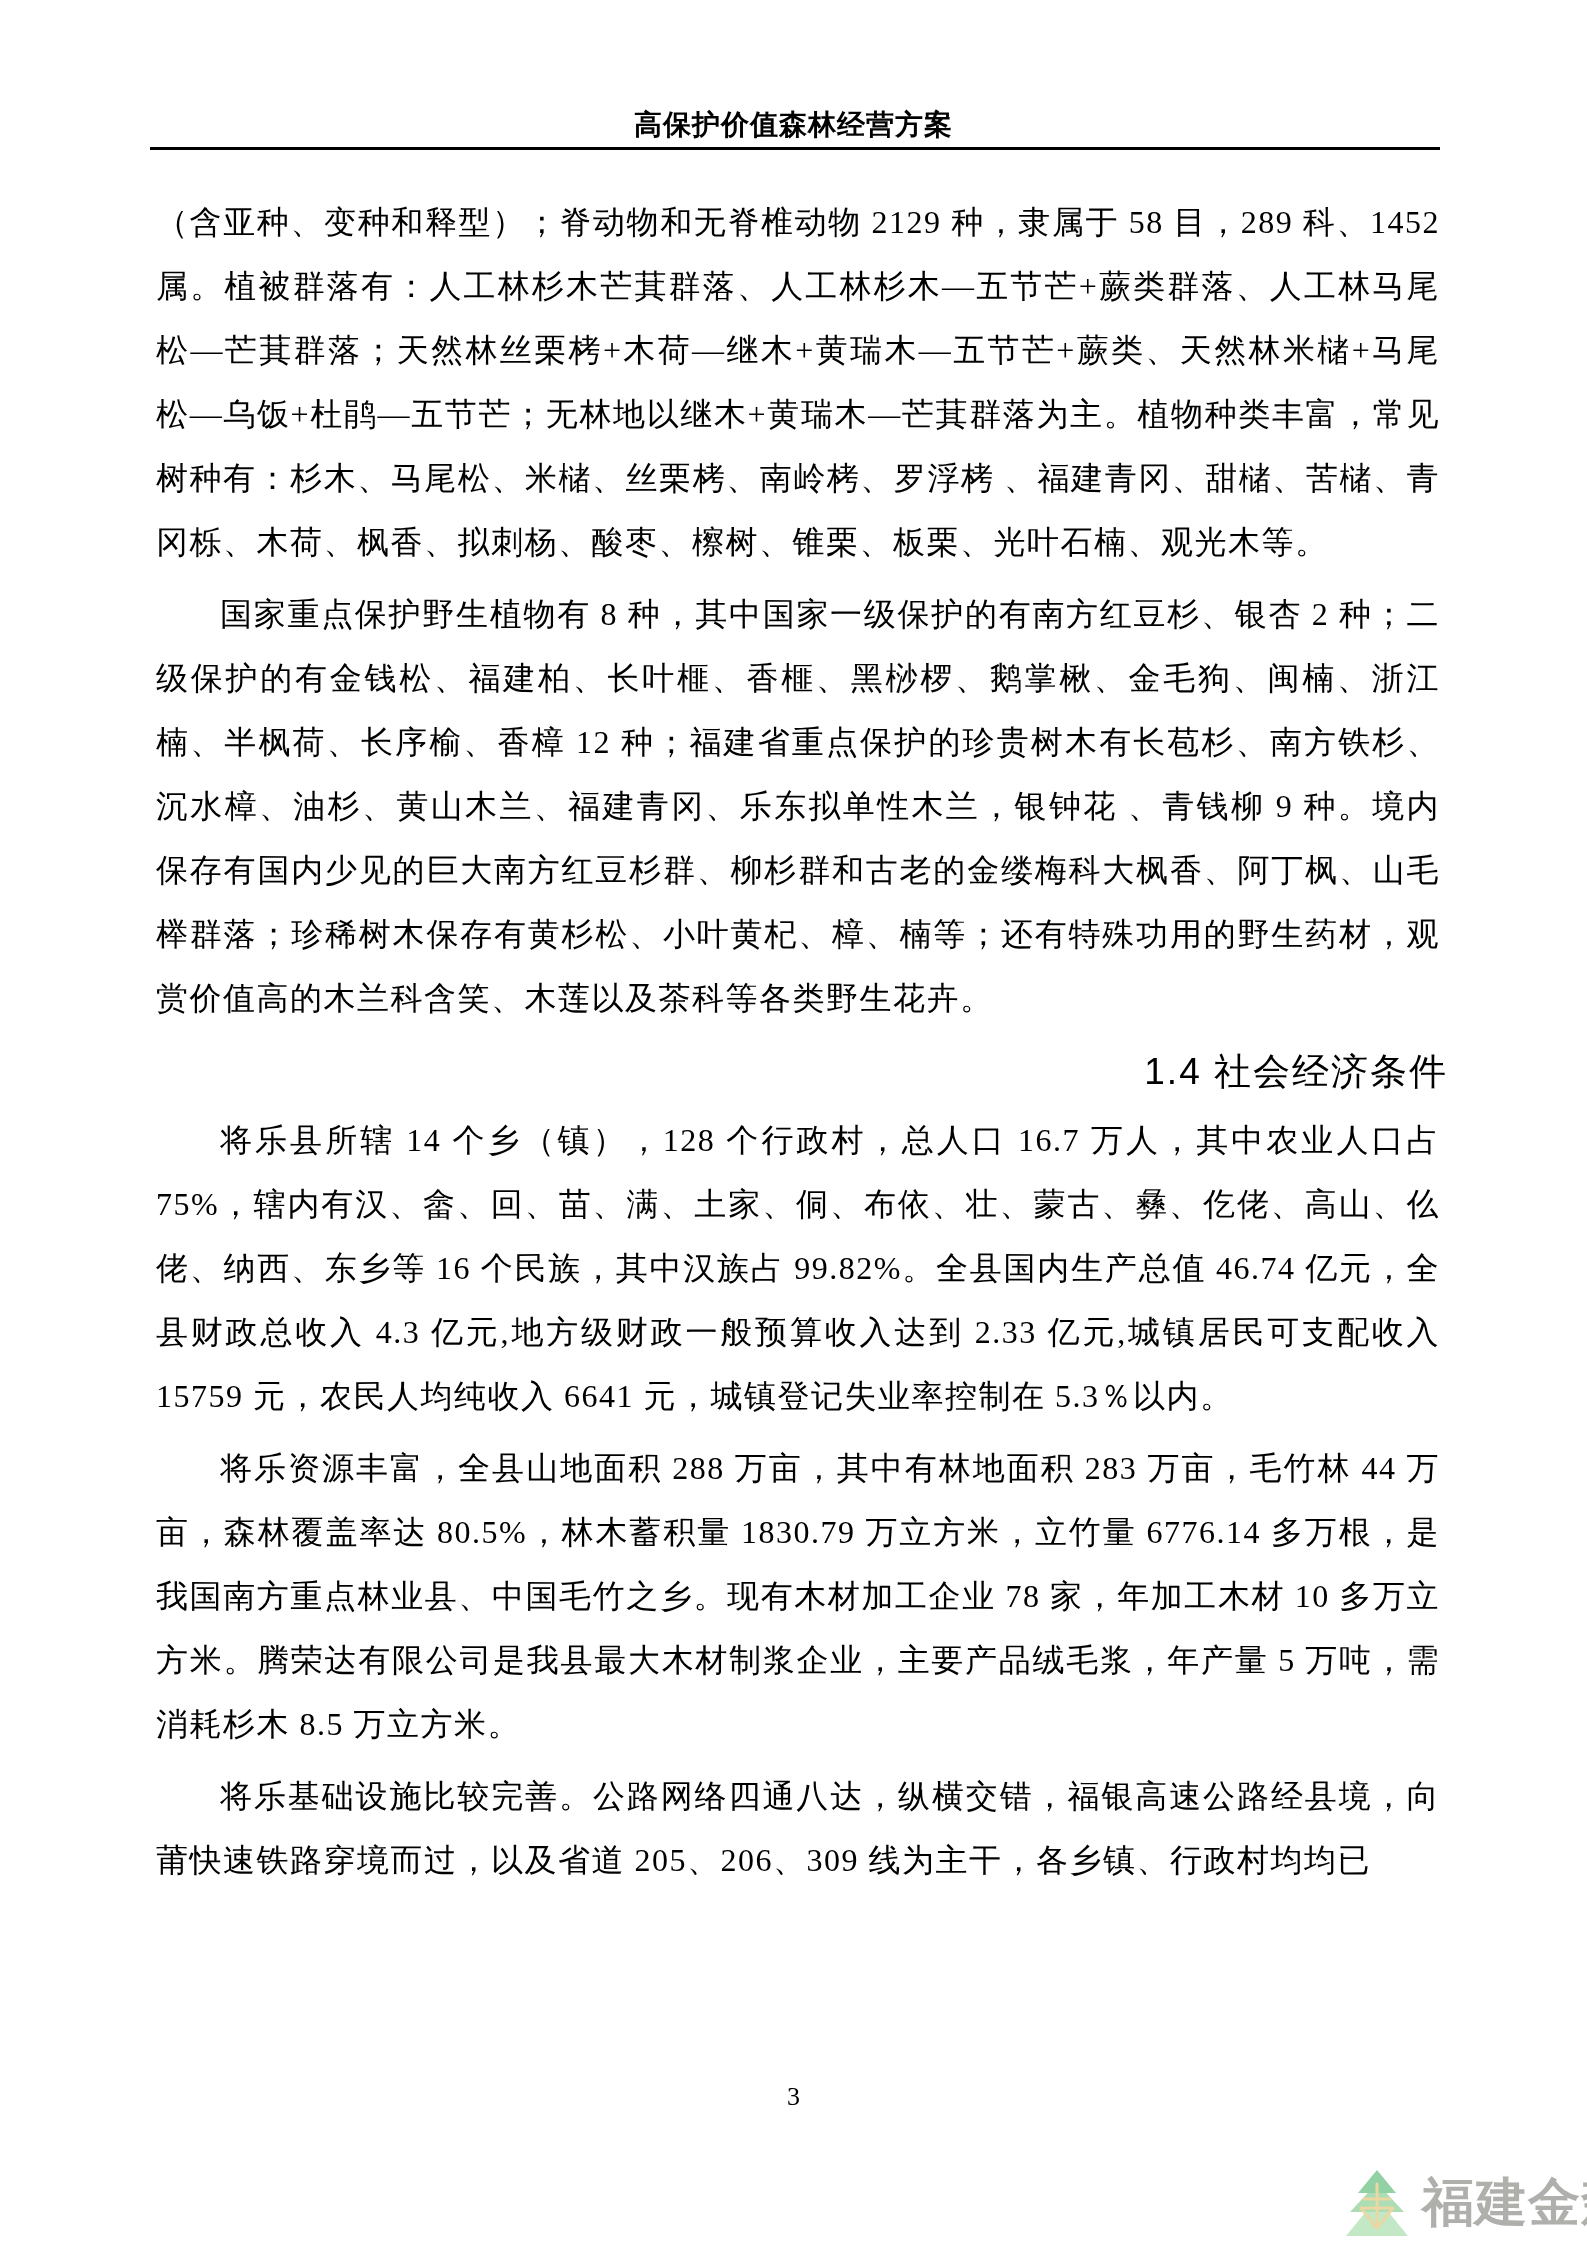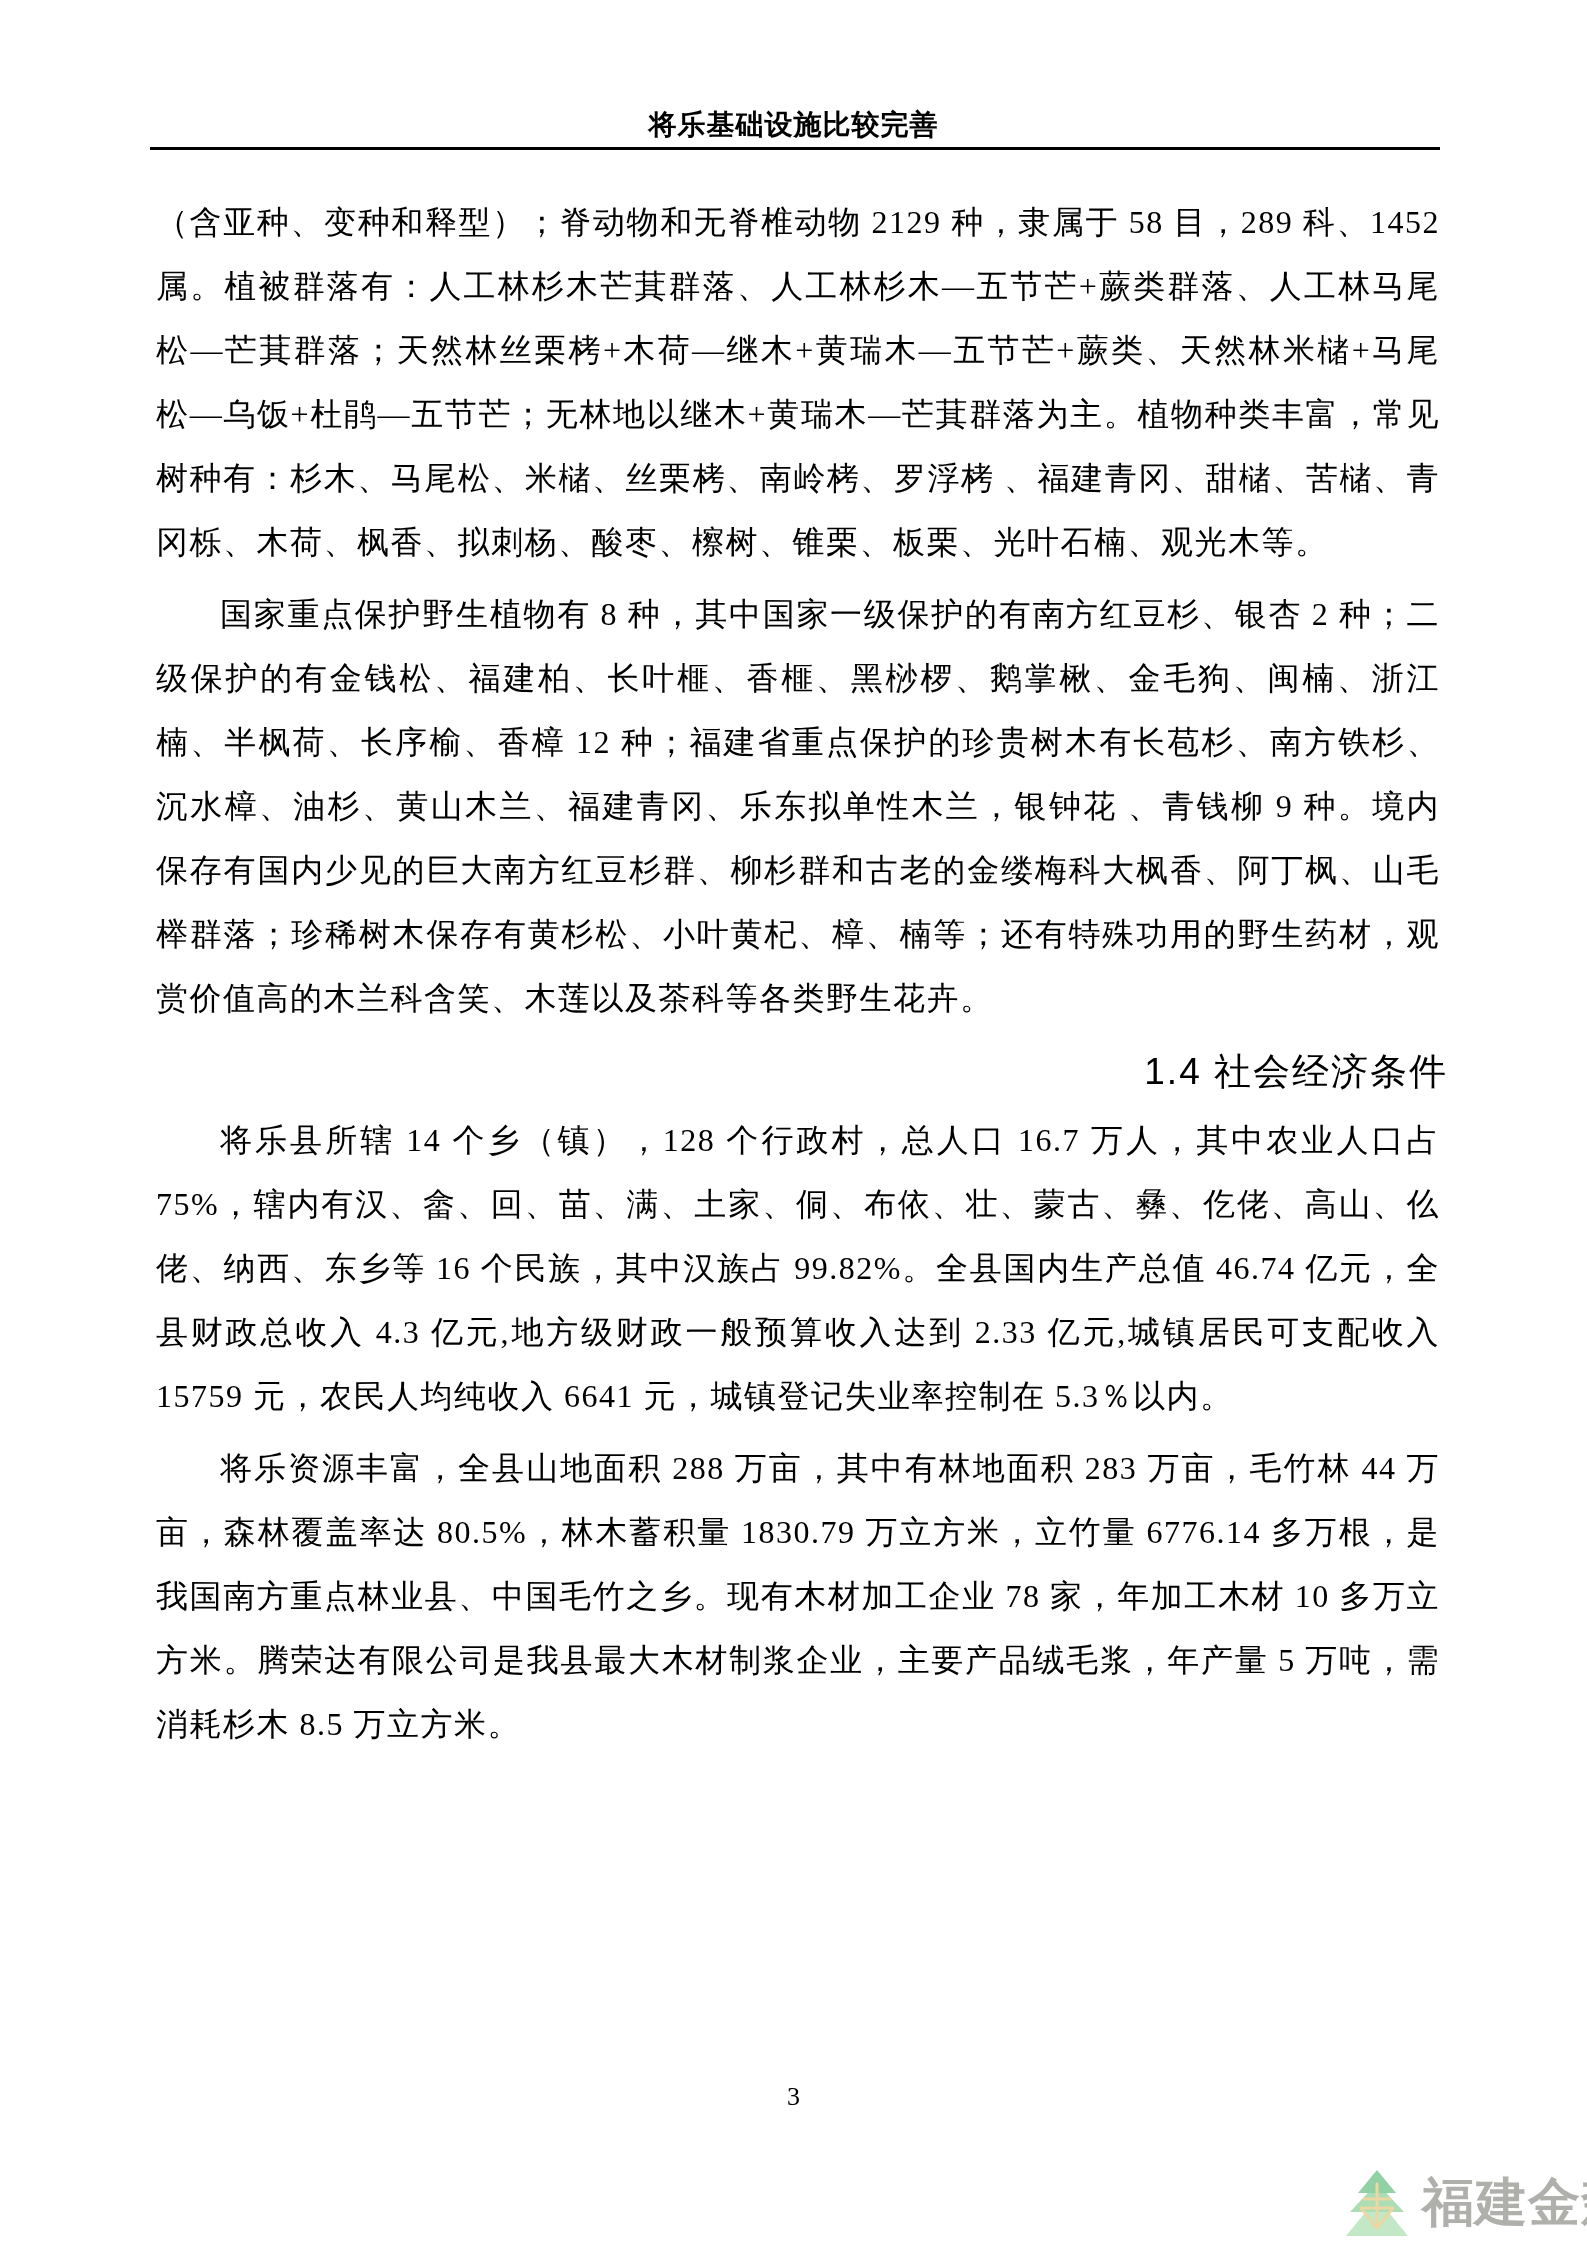--- a/index.html
+++ b/index.html
@@ -54,32 +54,33 @@
     letter-spacing:1px;
     white-space:nowrap;
   }
   .tree-icon-box { width:66px; height:70px; }
 </style>
 </head>
 <body>
 
 <div class="page">
 
-  <div class="header-title">将乐基础设施比较完善</div>
+  <div class="header-title">高保护价值森林经营方案</div>
 
   <div class="header-rule"></div>
 
   <div class="content">
     <p class="no-indent">（含亚种、变种和释型）；脊动物和无脊椎动物 2129 种，隶属于 58 目，289 科、1452 属。植被群落有：人工林杉木芒萁群落、人工林杉木—五节芒+蕨类群落、人工林马尾松—芒萁群落；天然林丝栗栲+木荷—继木+黄瑞木—五节芒+蕨类、天然林米槠+马尾松—乌饭+杜鹃—五节芒；无林地以继木+黄瑞木—芒萁群落为主。植物种类丰富，常见树种有：杉木、马尾松、米槠、丝栗栲、南岭栲、罗浮栲 、福建青冈、甜槠、苦槠、青冈栎、木荷、枫香、拟刺杨、酸枣、檫树、锥栗、板栗、光叶石楠、观光木等。</p>
     <p>国家重点保护野生植物有 8 种，其中国家一级保护的有南方红豆杉、银杏 2 种；二级保护的有金钱松、福建柏、长叶榧、香榧、黑桫椤、鹅掌楸、金毛狗、闽楠、浙江楠、半枫荷、长序榆、香樟 12 种；福建省重点保护的珍贵树木有长苞杉、南方铁杉、沉水樟、油杉、黄山木兰、福建青冈、乐东拟单性木兰，银钟花 、青钱柳 9 种。境内保存有国内少见的巨大南方红豆杉群、柳杉群和古老的金缕梅科大枫香、阿丁枫、山毛榉群落；珍稀树木保存有黄杉松、小叶黄杞、樟、楠等；还有特殊功用的野生药材，观赏价值高的木兰科含笑、木莲以及茶科等各类野生花卉。</p>
 
     <div class="section-heading">1.4 社会经济条件</div>
 
     <p>将乐县所辖 14 个乡（镇），128 个行政村，总人口 16.7 万人，其中农业人口占 75%，辖内有汉、畲、回、苗、满、土家、侗、布依、壮、蒙古、彝、仡佬、高山、仫佬、纳西、东乡等 16 个民族，其中汉族占 99.82%。全县国内生产总值 46.74 亿元，全县财政总收入 4.3 亿元,地方级财政一般预算收入达到 2.33 亿元,城镇居民可支配收入 15759 元，农民人均纯收入 6641 元，城镇登记失业率控制在 5.3％以内。</p>
     <p>将乐资源丰富，全县山地面积 288 万亩，其中有林地面积 283 万亩，毛竹林 44 万亩，森林覆盖率达 80.5%，林木蓄积量 1830.79 万立方米，立竹量 6776.14 多万根，是我国南方重点林业县、中国毛竹之乡。现有木材加工企业 78 家，年加工木材 10 多万立方米。腾荣达有限公司是我县最大木材制浆企业，主要产品绒毛浆，年产量 5 万吨，需消耗杉木 8.5 万立方米。</p>
+    <p>将乐基础设施比较完善。公路网络四通八达，纵横交错，福银高速公路经县境，向莆快速铁路穿境而过，以及省道 205、206、309 线为主干，各乡镇、行政村均均已</p>
   </div>
 
   <div class="page-number">3</div>
 
   <div class="logo">
     <span class="tree-icon-box">
       <svg width="66" height="70" viewBox="0 0 66 70" xmlns="http://www.w3.org/2000/svg">
         <polygon points="33,30 64,68 2,68" fill="#b7e3ba"></polygon>
         <polygon points="33,15 60,44 6,44" fill="#9ad6a4"></polygon>
         <polygon points="33,2 52,25 14,25" fill="#7ac78f"></polygon>

